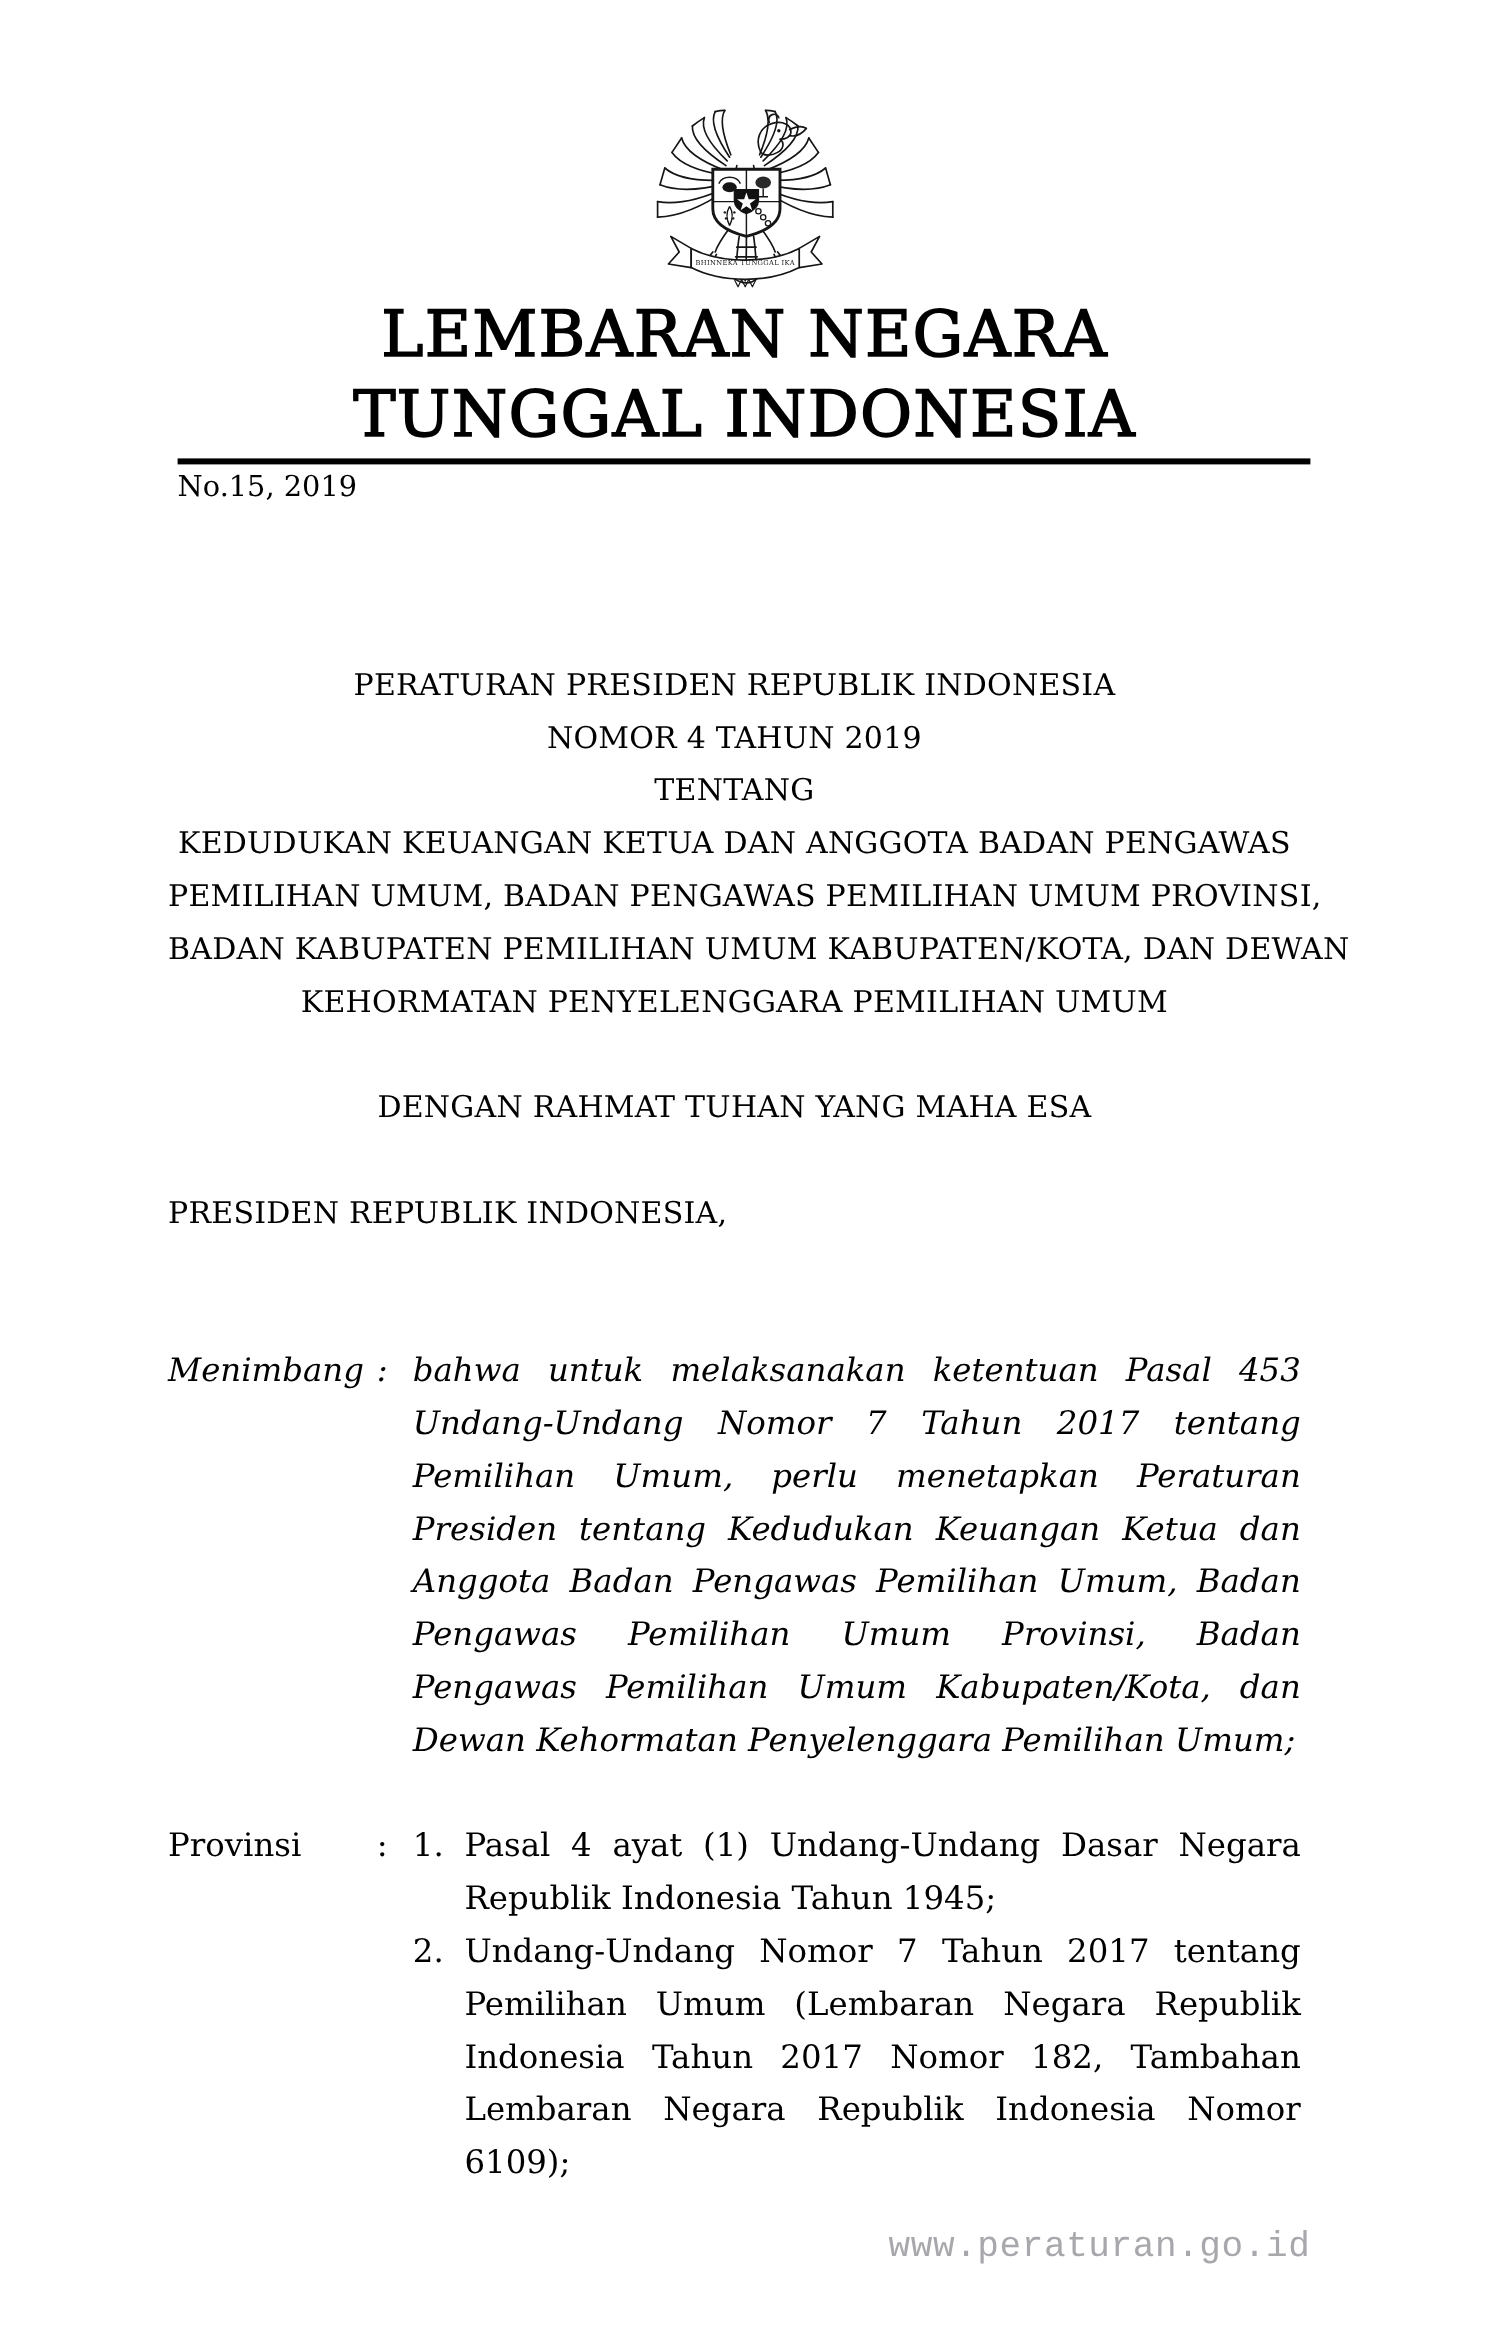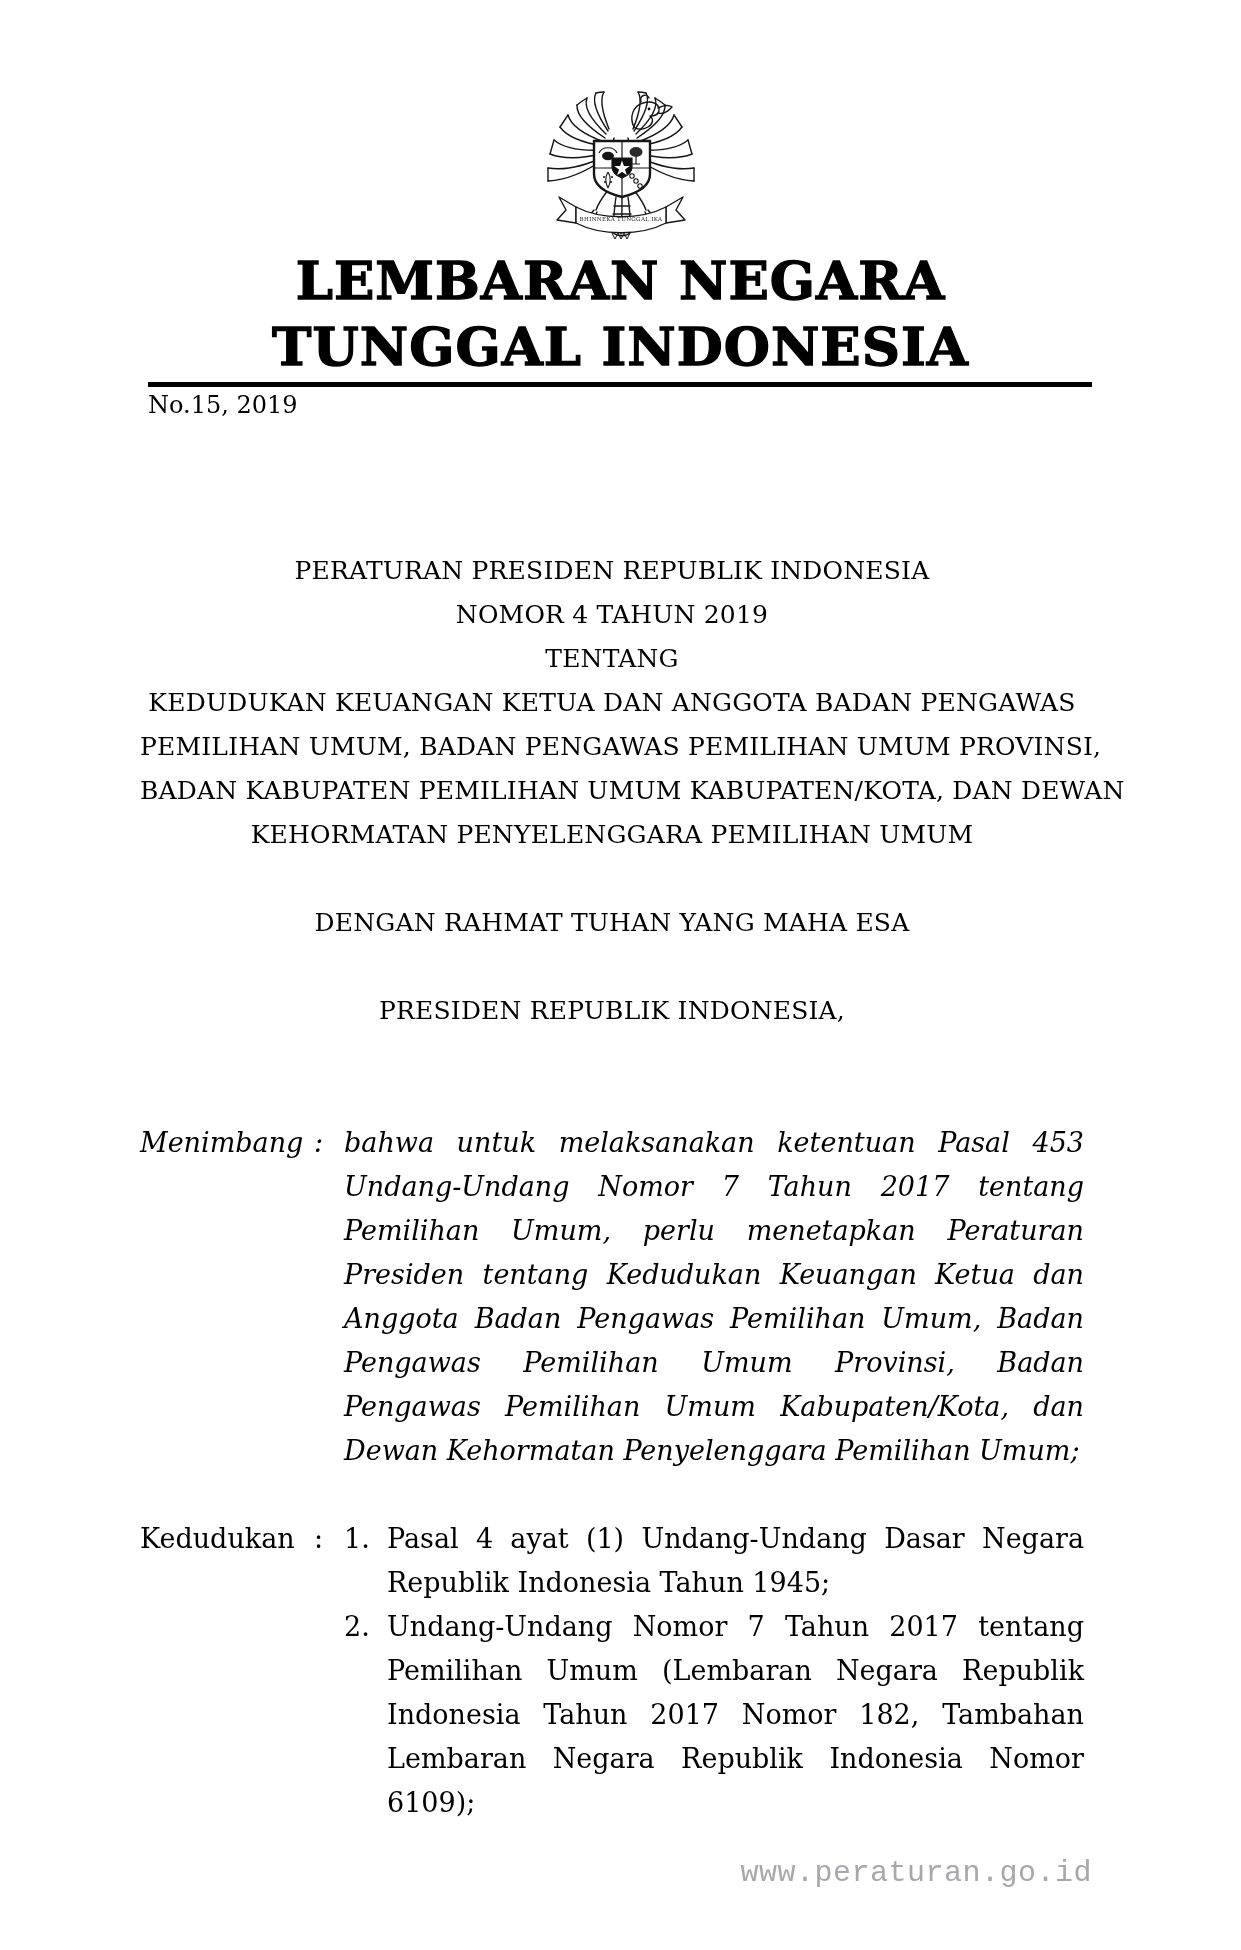--- a/index.html
+++ b/index.html
@@ -14,21 +14,21 @@
   }
   
   .emblem{
     position:absolute;top:86px;left:50%;transform:translateX(-50%);
     width:150px;height:158px;
   }
   
   .masthead{position:absolute;top:0;left:0;width:100%;text-align:center;}
   .masthead-line{
     position:absolute;left:0;width:100%;
-    font-weight:bold;
+    font-weight:normal;
     font-size:53px;line-height:60px;
     letter-spacing:1px;
     -webkit-text-stroke:1.3px #000;
     white-space:nowrap;
   }
   .masthead-line.l1{top:250px;}
   .masthead-line.l2{top:316px;}
   .rule{
     position:absolute;top:382px;left:148px;width:944px;height:5px;
     background:#000;
@@ -41,21 +41,21 @@
   }
   .gazette-number{flex:none;width:295px;}
   .subject-keywords{flex:1;text-align:justify;}
   
   .flow{
     position:absolute;top:549px;left:140px;width:944px;
     font-size:27px;line-height:44px;
   }
   .title-line{text-align:center;letter-spacing:.2px;white-space:nowrap;font-size:25px;}
   .invocation{margin-top:44px;text-align:center;font-size:25px;letter-spacing:.2px;}
-  .authority{margin-top:44px;text-align:center;font-size:25px;letter-spacing:.2px;}
+  .authority{margin-top:44px;text-align:left;font-size:25px;letter-spacing:.2px;}
   .clause{display:flex;}
   .clause.menimbang{margin-top:88px;font-style:italic;}
   .clause.mengingat{margin-top:44px;}
   .clause-label{flex:none;width:174px;}
   .clause-colon{flex:none;width:30px;}
   .clause-body{flex:1;text-align:justify;}
   .legal-item{display:flex;}
   .legal-item .num{flex:none;width:43px;}
   .legal-item .item-text{flex:1;text-align:justify;}
   
@@ -179,21 +179,21 @@
 
     <div class="authority">PRESIDEN REPUBLIK INDONESIA,</div>
 
     <div class="clause menimbang">
       <div class="clause-label">Menimbang</div>
       <div class="clause-colon">:</div>
       <div class="clause-body">bahwa untuk melaksanakan ketentuan Pasal 453 Undang-Undang Nomor 7 Tahun 2017 tentang Pemilihan Umum, perlu menetapkan Peraturan Presiden tentang Kedudukan Keuangan Ketua dan Anggota Badan Pengawas Pemilihan Umum, Badan Pengawas Pemilihan Umum Provinsi, Badan Pengawas Pemilihan Umum Kabupaten/Kota, dan Dewan Kehormatan Penyelenggara Pemilihan Umum;</div>
     </div>
 
     <div class="clause mengingat">
-      <div class="clause-label">Kedudukan</div>
+      <div class="clause-label">Provinsi</div>
       <div class="clause-colon">:</div>
       <div class="clause-body">
         <div class="legal-item">
           <span class="num">1.</span>
           <span class="item-text">Pasal 4 ayat (1) Undang-Undang Dasar Negara Republik Indonesia Tahun 1945;</span>
         </div>
         <div class="legal-item">
           <span class="num">2.</span>
           <span class="item-text">Undang-Undang Nomor 7 Tahun 2017 tentang Pemilihan Umum (Lembaran Negara Republik Indonesia Tahun 2017 Nomor 182, Tambahan Lembaran Negara Republik Indonesia Nomor 6109);</span>
         </div>

